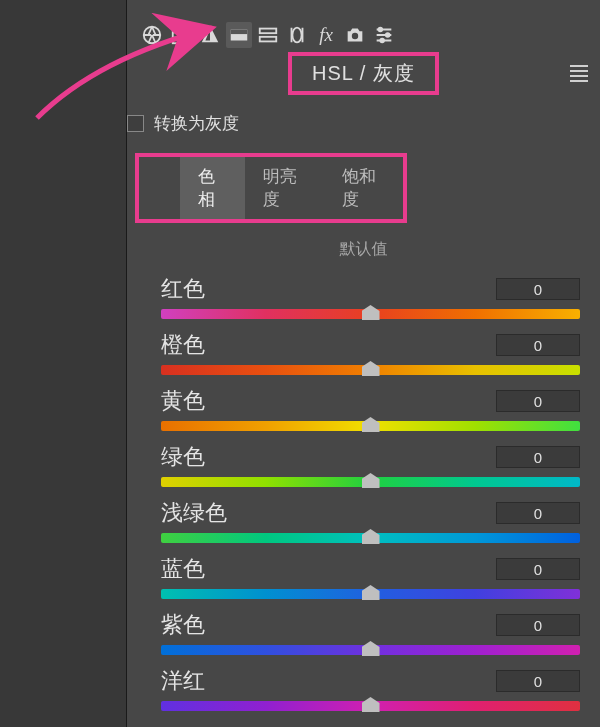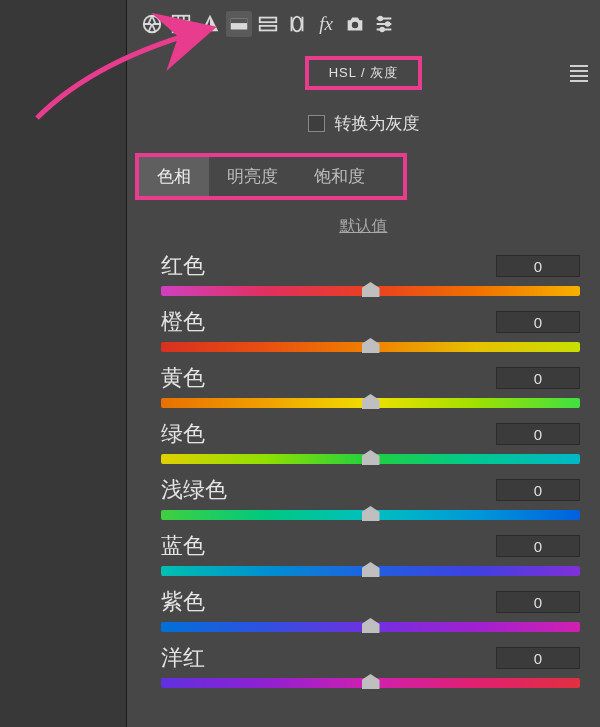--- a/index.html
+++ b/index.html
@@ -20,82 +20,82 @@
     border-right: 1px solid #1a1a1a;
   }
   .panel {
     position: absolute;
     left: 127px; top: 0; right: 0; bottom: 0;
     background: #474747;
   }
   .toolbar {
     height: 48px;
     display: flex;
-    align-items: center;
+    align-items: flex-end;
     gap: 3px;
     padding-left: 12px;
     background: #474747;
   }
   .tool-icon {
     width: 26px; height: 26px;
     display:flex; align-items:center; justify-content:center;
     color: #d9d9d9;
     cursor: pointer;
   }
   .tool-icon.active { background:#5a5a5a; border-radius:2px;}
   .header-row {
     position: relative;
     height: 42px;
     display:flex; align-items:center; justify-content:center;
     margin-top: 4px;
   }
   .title-box {
     border:4px solid #e83c8e;
     padding: 4px 20px;
-    font-size: 13px;
+    font-size: 20px;
     letter-spacing: 1px;
     background:#474747;
   }
   .hamburger {
     position:absolute;
     right:12px; top:10px;
     cursor:pointer;
   }
   .hamburger div { width:18px; height:2px; background:#d0d0d0; margin:3px 0;}
   .checkbox-row {
-    display:flex; align-items:center; justify-content:center;
+    display:flex; align-items:center; justify-content:flex-start;
     gap:10px; margin-top:18px;
     font-size:17px;
   }
   .chk {
     width:17px; height:17px;
     border:1px solid #888;
     background:#3e3e3e;
     cursor:pointer;
   }
   .tabs-wrap {
     margin:18px 8px 0 8px;
     border:4px solid #e83c8e;
     display:flex;
     width:272px;
+    padding-left:41px;
   }
   .tab {
     padding:8px 18px;
     font-size:17px;
     cursor:pointer;
     color:#bdbdbd;
   }
   .tab.active { background:#5f5f5f; color:#f0f0f0;}
   .default-row {
     text-align:center;
     margin-top:16px;
   }
   .default-link {
     color:#a8a8a8;
-    text-decoration:underline;
     font-size:16px;
     cursor:pointer;
   }
   .sliders {
     margin-top:14px;
     padding-left:34px;
     padding-right:20px;
   }
   .slider-row { margin-bottom:10px;}
   .slider-head {

